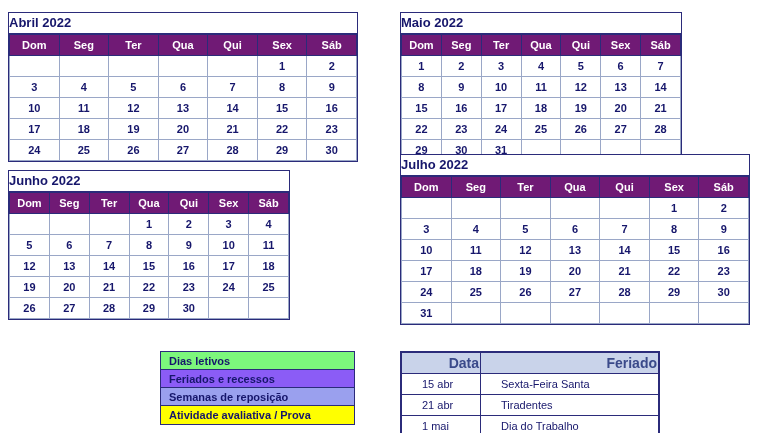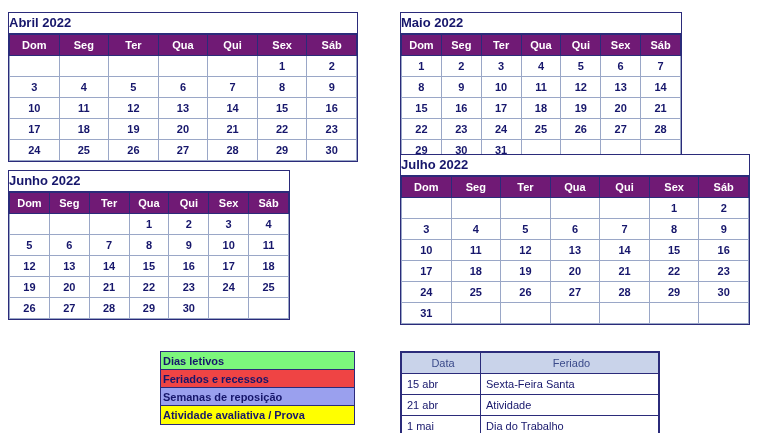--- a/index.html
+++ b/index.html
@@ -74,21 +74,21 @@
     position: absolute;
     left: 160px;
     top: 351px;
     width: 195px;
     border: 1px solid #2b2b7a;
     box-sizing: border-box;
   }
   .legend-row {
     height: 18px;
     line-height: 18px;
-    padding-left: 2px;
+    padding-left: 8px;
     font-size: 11px;
     font-weight: bold;
     color: #16166b;
     border-bottom: 1px solid #2b2b7a;
     box-sizing: border-box;
     overflow: hidden;
     white-space: nowrap;
   }
   .legend-row:last-child { border-bottom: none; }
 
@@ -103,34 +103,34 @@
     background: #ffffff;
   }
   table.hol {
     border-collapse: collapse;
     width: 100%;
     table-layout: fixed;
   }
   table.hol th {
     background: #c9d3ea;
     color: #3a4a8a;
-    font-weight: normal;
-    font-size: 11px;
+    font-weight: bold;
+    font-size: 14px;
     height: 18px;
     border: 1px solid #2b2b7a;
-    text-align: center;
+    text-align: right;
     padding-left: 5px;
   }
   table.hol td {
     height: 18px;
     border: 1px solid #2b2b7a;
     font-size: 11px;
     color: #16166b;
     text-align: left;
-    padding-left: 5px;
+    padding-left: 20px;
     background: #ffffff;
     white-space: nowrap;
     overflow: hidden;
   }
   .col-date { width: 72px; }
 </style>
 </head>
 <body>
 
 <div class="page">
@@ -393,41 +393,41 @@
               <td class="empty"></td>
               <td class="empty"></td>
             </tr>
           </tbody>
         </table>
       </div>
     </div>
 
   <div class="legend">
       <div class="legend-row" style="background: rgb(124, 247, 124);">Dias letivos</div>
-      <div class="legend-row" style="background: #ef4444;">Feriados e recessos</div>
+      <div class="legend-row" style="background: #8b5cf6;">Feriados e recessos</div>
       <div class="legend-row" style="background: rgb(154, 160, 238);">Semanas de reposição</div>
       <div class="legend-row" style="background: rgb(255, 255, 0);">Atividade avaliativa / Prova</div>
     </div>
 
   <div class="holidays">
     <table class="hol">
       <thead>
         <tr>
           <th class="col-date">Data</th>
           <th>Feriado</th>
         </tr>
       </thead>
       <tbody id="holiday-body">
           <tr>
             <td class="col-date">15 abr</td>
             <td>Sexta-Feira Santa</td>
           </tr>
           <tr>
             <td class="col-date">21 abr</td>
-            <td>Atividade</td>
+            <td>Tiradentes</td>
           </tr>
           <tr>
             <td class="col-date">1 mai</td>
             <td>Dia do Trabalho</td>
           </tr>
         </tbody>
     </table>
   </div>
 </div>
 

